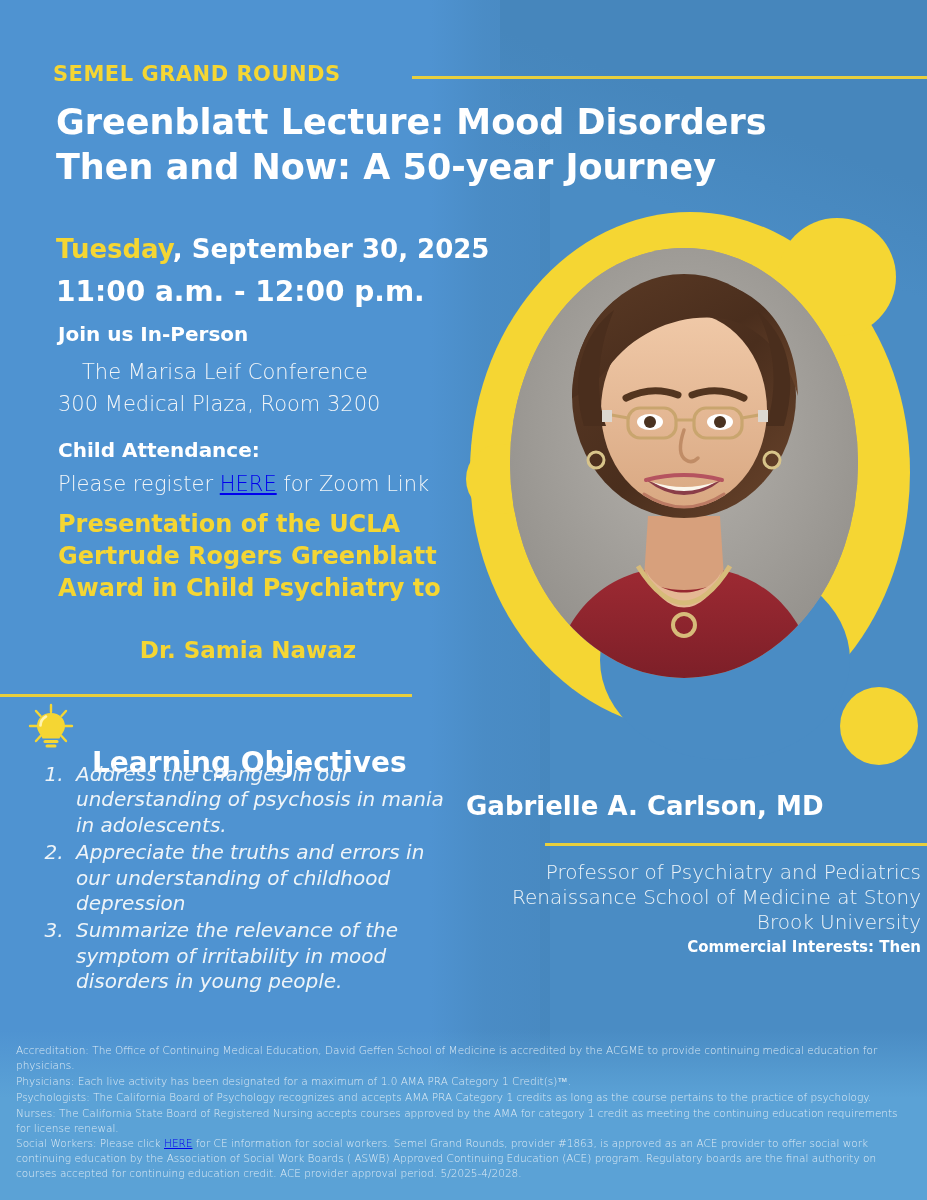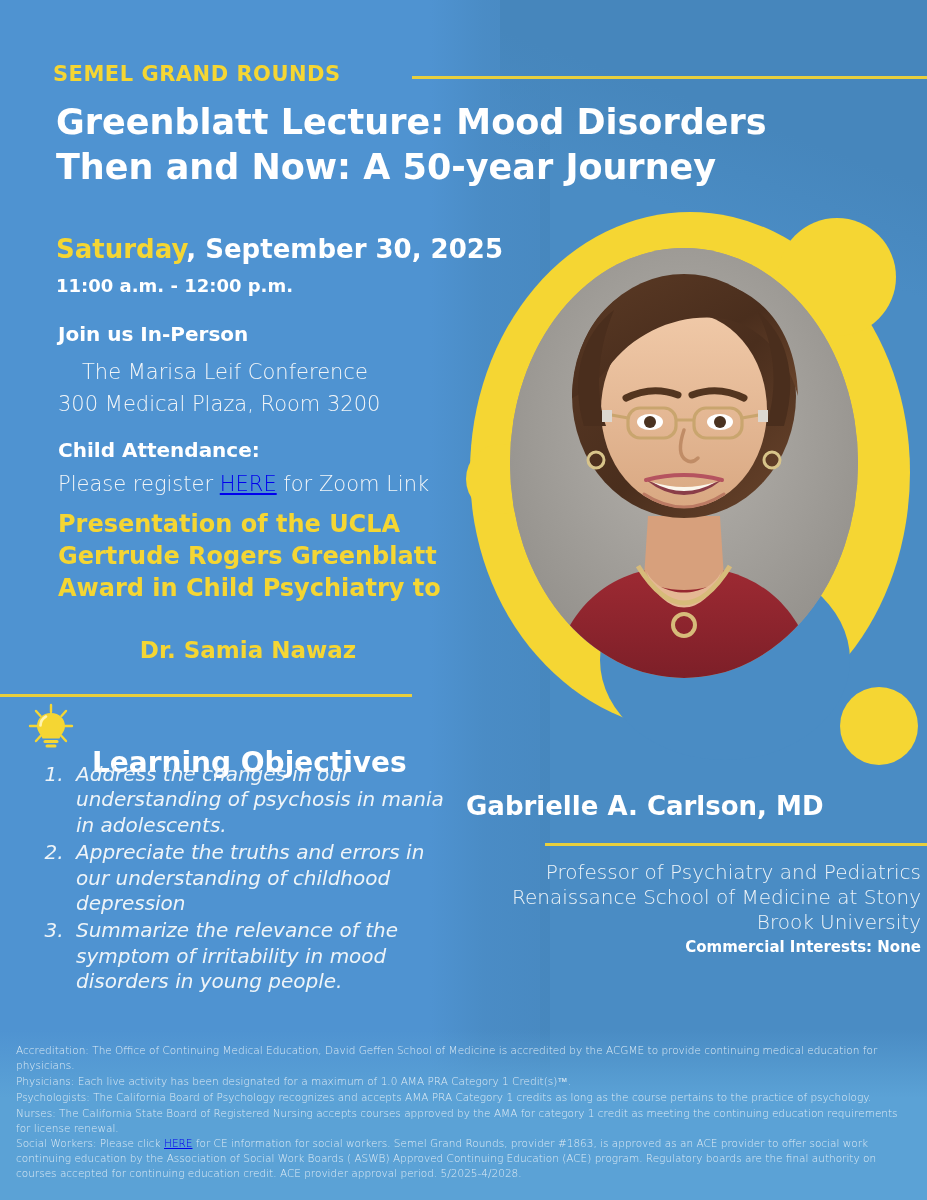--- a/index.html
+++ b/index.html
@@ -83,21 +83,21 @@
     position:absolute; top:100px; left:56px; width:760px;
     color:#ffffff; font-size:35px; font-weight:bold; line-height:1.28;
   }
   .date-line {
     position:absolute; top:234px; left:56px;
     color:#ffffff; font-size:26px; font-weight:bold;
   }
   .date-line .day { color:#f5d633; }
   .time-line {
     position:absolute; top:275px; left:56px;
-    color:#ffffff; font-size:18px; font-weight:bold;
+    color:#ffffff; font-size:28px; font-weight:bold;
   }
   .inperson-head {
     position:absolute; top:322px; left:58px;
     color:#ffffff; font-size:20px; font-weight:bold;
   }
   .venue1 {
     position:absolute; top:360px; left:58px;
     color:#f3f6f8; font-size:21px; font-weight:300;margin-left:24px;
   }
   .venue2 {
@@ -252,21 +252,21 @@
     </svg>
   </div>
 
   <div class="eyebrow">SEMEL GRAND ROUNDS</div>
   <div class="top-rule"></div>
   <div class="title">
     <div>Greenblatt Lecture: Mood Disorders</div>
     <div>Then and Now: A 50-year Journey</div>
   </div>
 
-  <div class="date-line"><span class="day">Saturday</span><span>, September 30, 2025</span></div>
+  <div class="date-line"><span class="day">Tuesday</span><span>, September 30, 2025</span></div>
   <div class="time-line">11:00 a.m. - 12:00 p.m.</div>
 
   <div class="inperson-head">Join us In-Person</div>
   <div class="venue1">The Marisa Leif Conference</div>
   <div class="venue2">300 Medical Plaza, Room 3200</div>
 
   <div class="online-head">Child Attendance:</div>
   <div class="online-sub"><span>Please register </span><a class="lnk" href="#">HERE</a><span> for Zoom Link</span></div>
 
   <div class="award">
@@ -301,21 +301,21 @@
     <li>Summarize the relevance of the symptom of irritability in mood disorders in young people.</li>
   </ol>
 
   <div class="speaker-name">Gabrielle A. Carlson, MD</div>
   <div class="speaker-rule"></div>
   <div class="speaker-title">
     <div>Professor of Psychiatry and Pediatrics</div>
     <div>Renaissance School of Medicine at Stony</div>
     <div>Brook University</div>
   </div>
-  <div class="commercial">Commercial Interests: None</div>
+  <div class="commercial">Commercial Interests: Then</div>
 
   <div class="footer">
     <p>Accreditation: The Office of Continuing Medical Education, David Geffen School of Medicine is accredited by the ACGME to provide continuing medical education for physicians.</p>
     <p>Physicians: Each live activity has been designated for a maximum of 1.0 AMA PRA Category 1 Credit(s)™.</p>
     <p>Psychologists: The California Board of Psychology recognizes and accepts AMA PRA Category 1 credits as long as the course pertains to the practice of psychology.</p>
     <p>Nurses: The California State Board of Registered Nursing accepts courses approved by the AMA for category 1 credit as meeting the continuing education requirements for license renewal.</p>
     <p><span>Social Workers: Please click </span><a class="lnk" href="#">HERE</a><span> for CE information for social workers. Semel Grand Rounds, provider #1863, is approved as an ACE provider to offer social work continuing education by the Association of Social Work Boards ( ASWB) Approved Continuing Education (ACE) program. Regulatory boards are the final authority on courses accepted for continuing education credit. ACE provider approval period. 5/2025-4/2028.</span></p>
   </div>
 
 </div>

